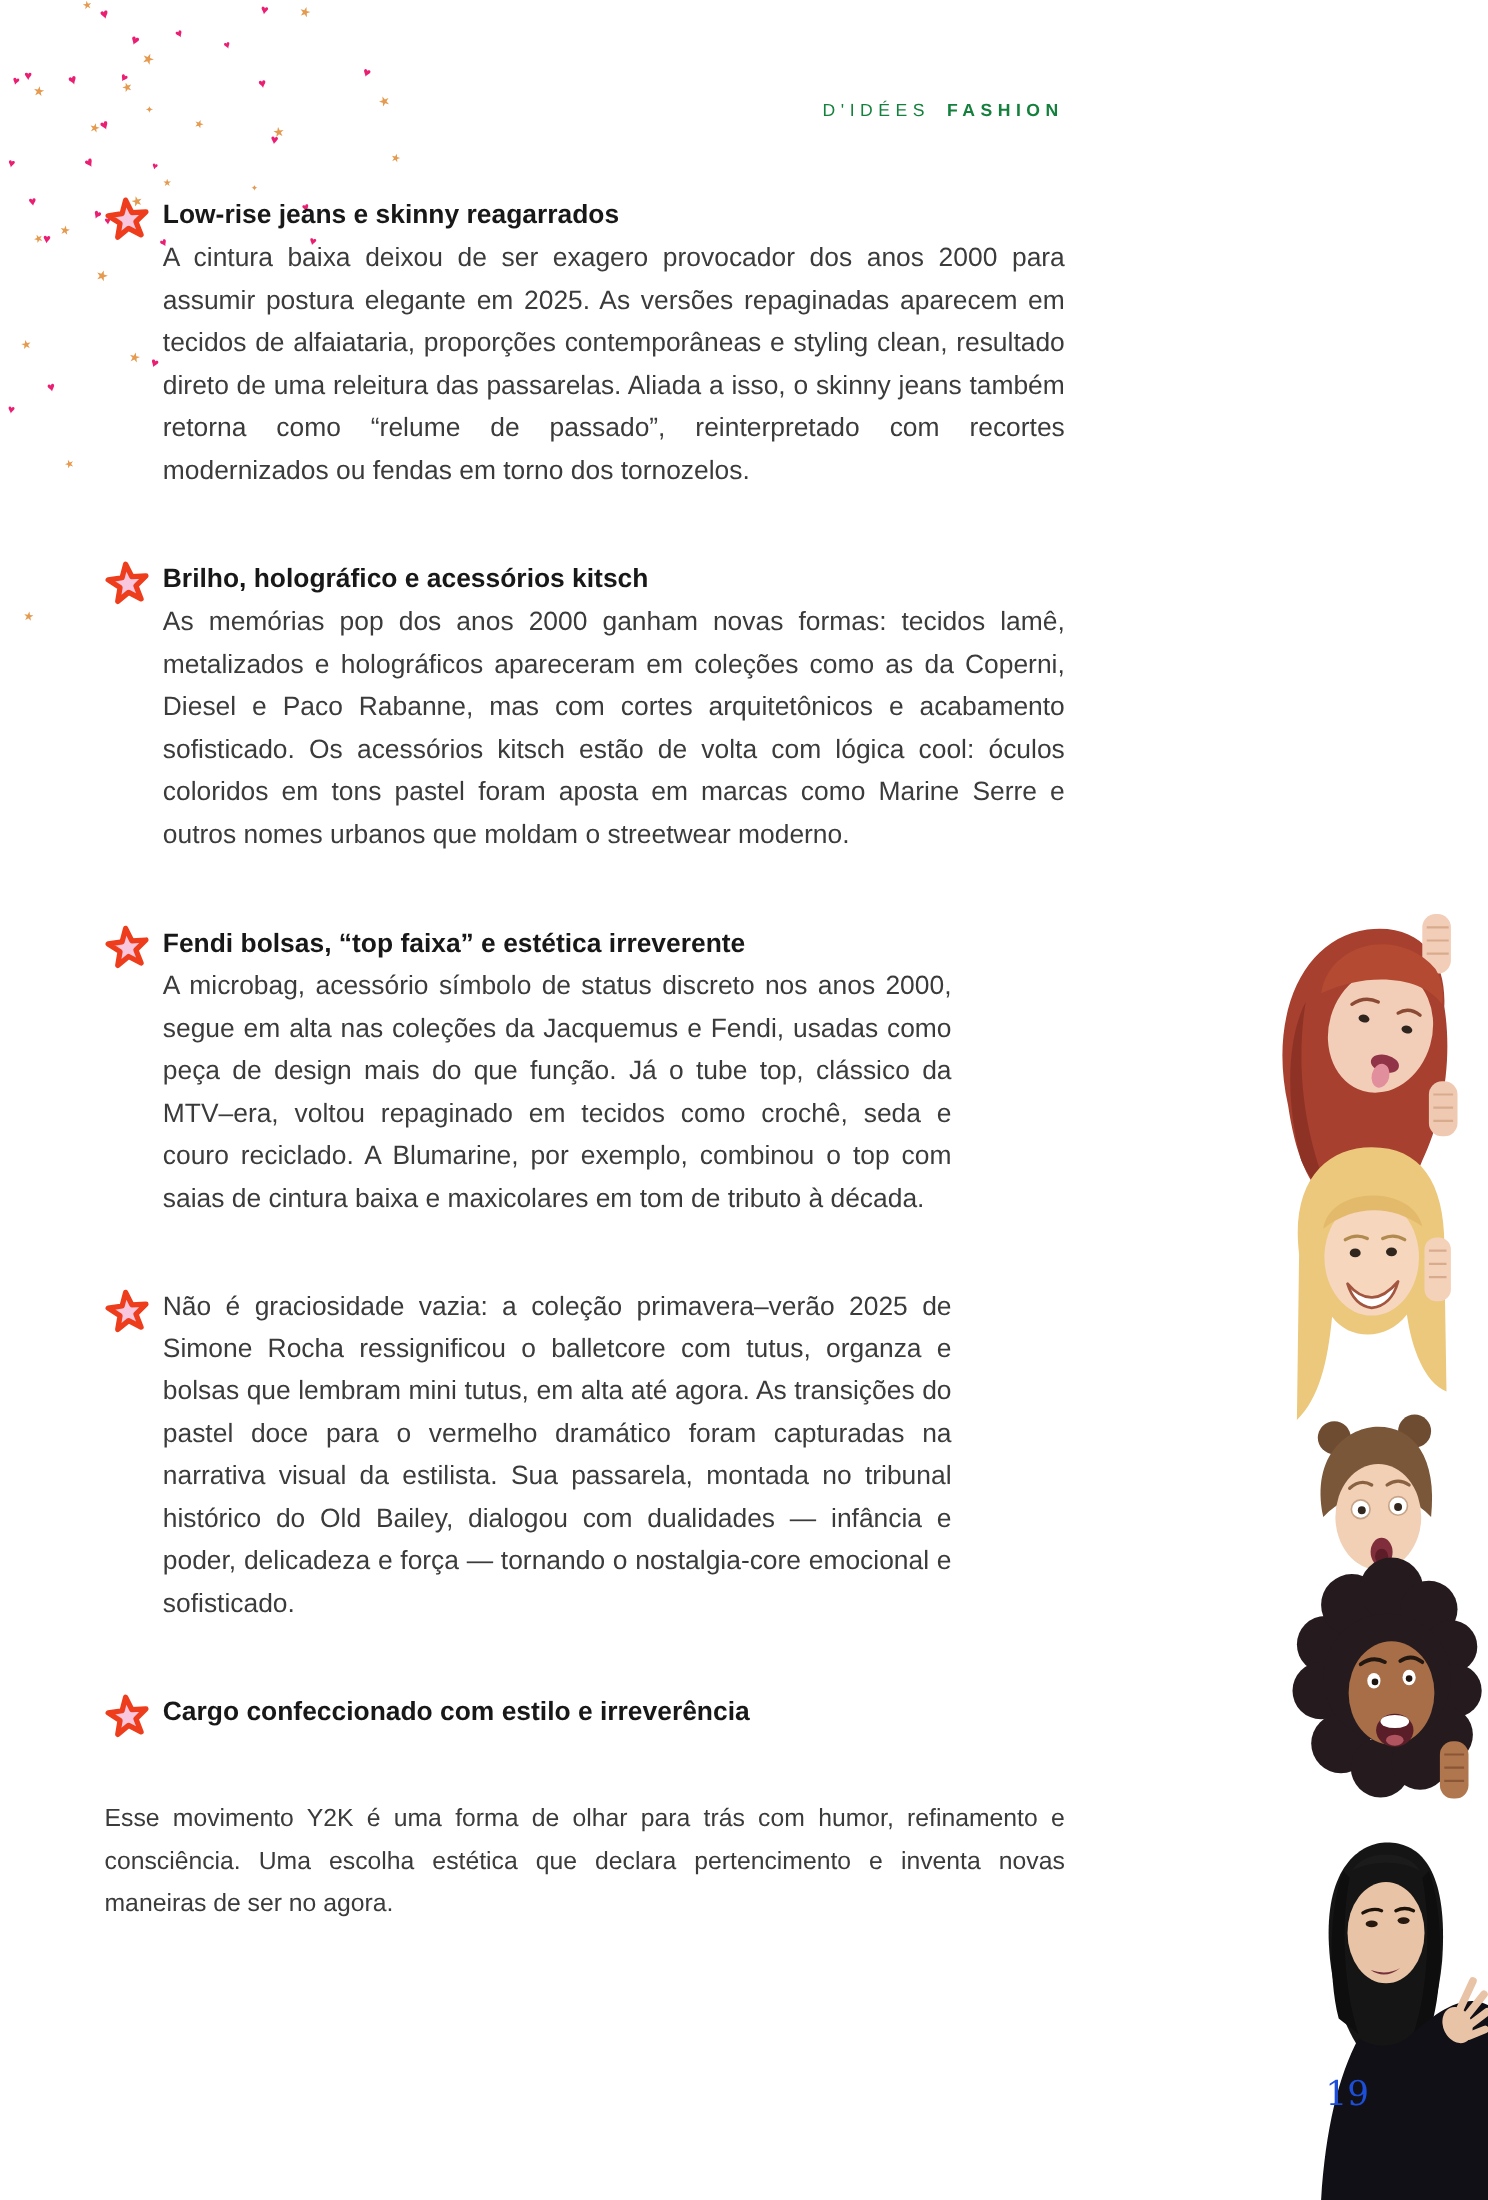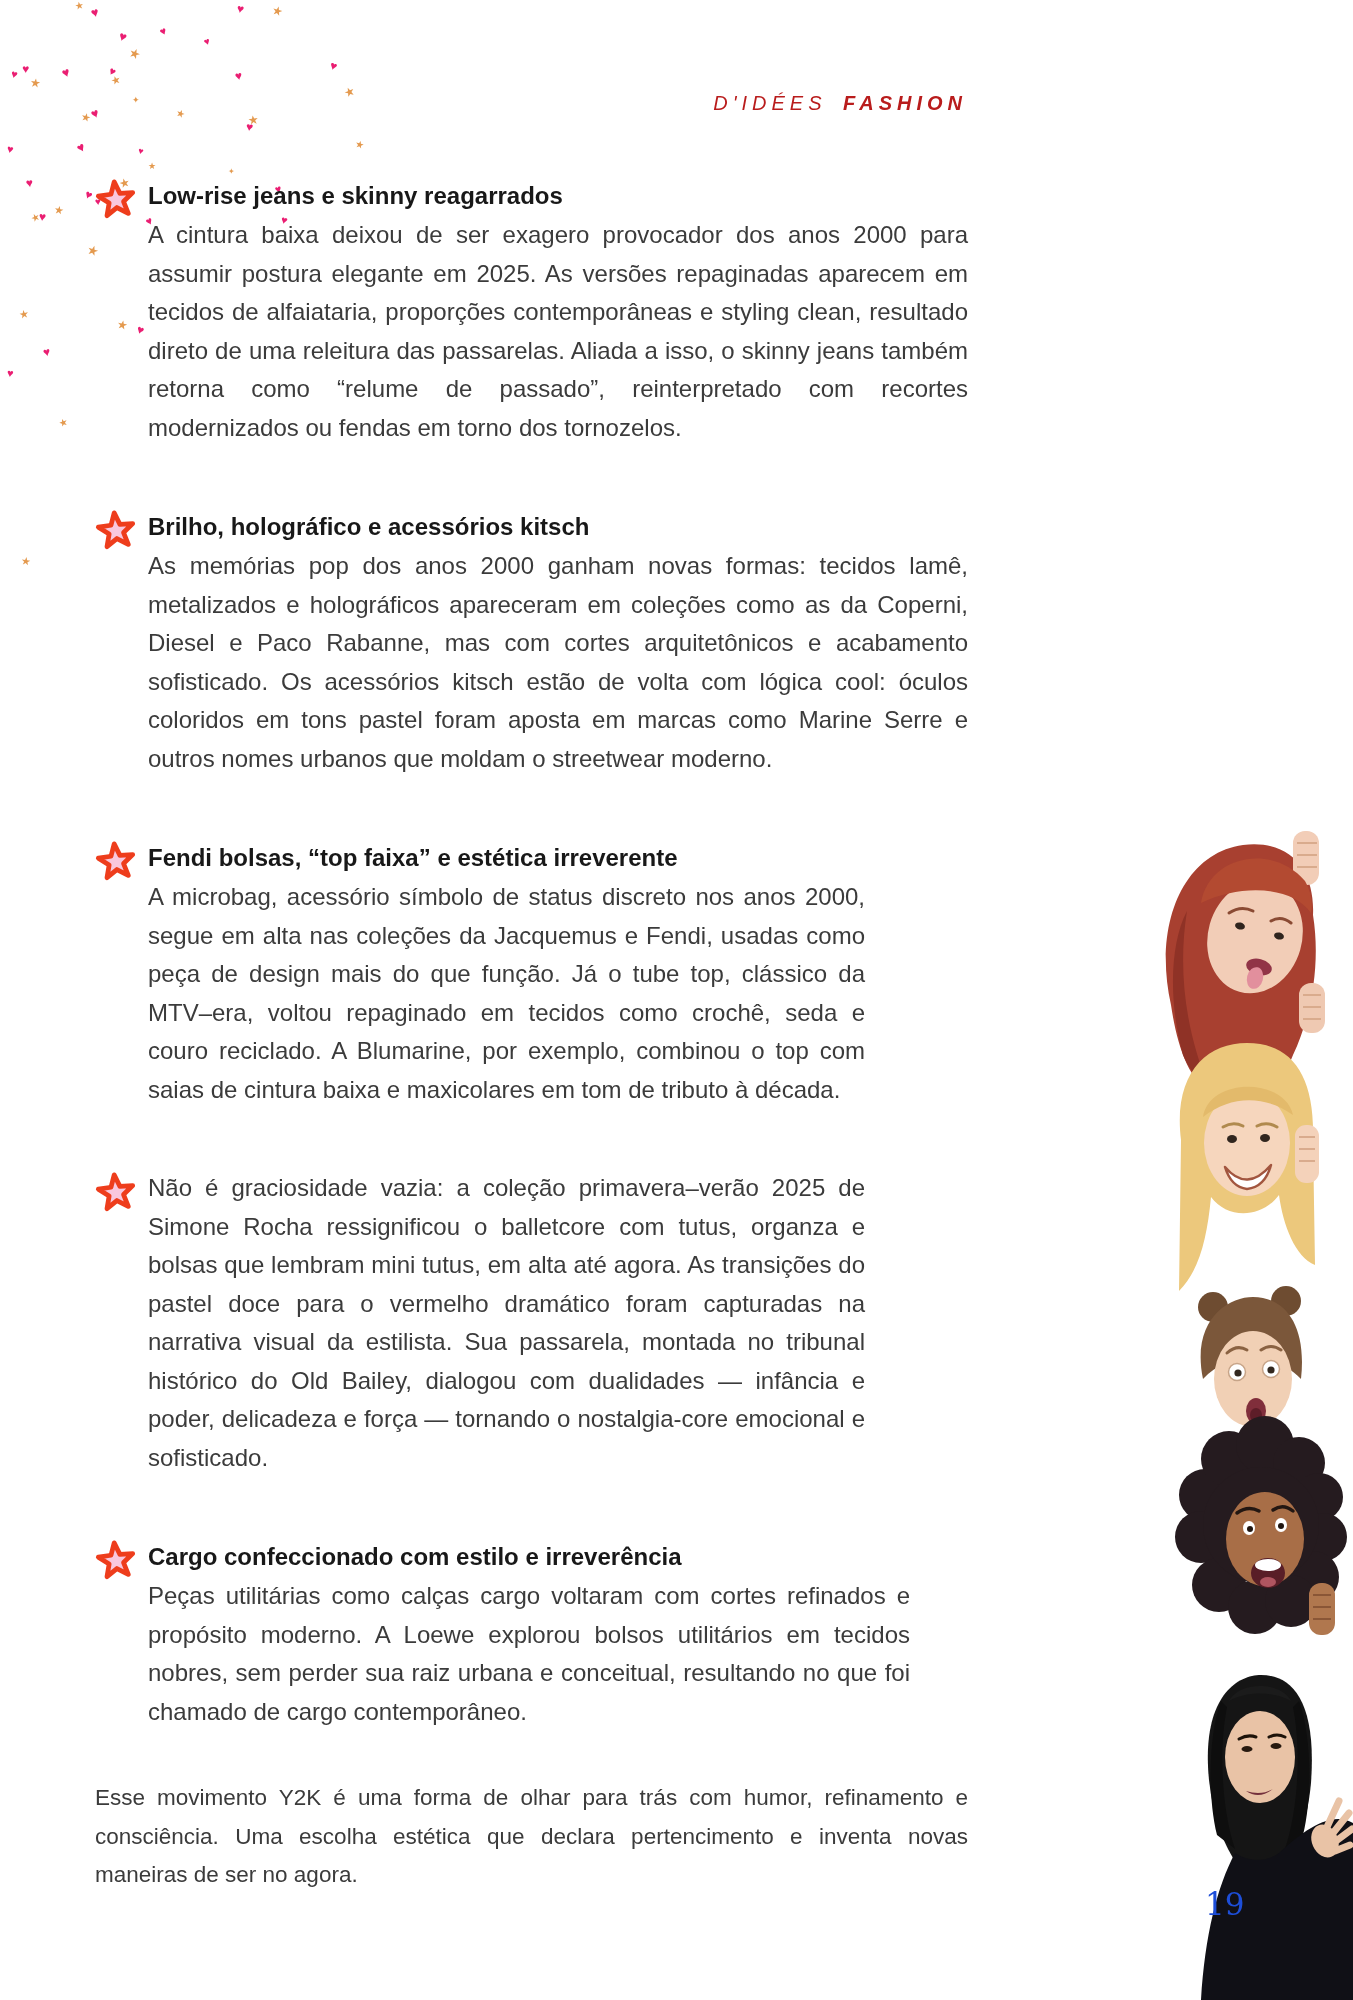--- a/index.html
+++ b/index.html
@@ -1,21 +1,21 @@
 <!DOCTYPE html>
 <html><head>
 <meta charset="utf-8">
 <style>
   html,body{margin:0;padding:0;background:#ffffff;}
   .page{position:relative;width:1353px;height:2000px;background:#ffffff;overflow:hidden;
         font-family:"Liberation Sans",sans-serif;}
 
   
-  .brand{position:absolute;top:92px;right:386px;font-size:20px;letter-spacing:5px;
-         color:#b91c1c;white-space:nowrap;font-style:italic;}
+  .brand{position:absolute;top:92px;right:386px;font-size:16px;letter-spacing:5px;
+         color:#15803d;white-space:nowrap;}
   .brand .light{font-weight:400;}
   .brand .bold{font-weight:700;margin-left:6px;}
 
   
   .main{position:absolute;left:95px;top:176px;}
   .section{display:flex;margin-bottom:60px;}
   .section.tight{margin-bottom:48px;}
   .bullet{flex:0 0 53px;width:53px;padding-top:2px;}
   .bullet svg{transform:rotate(-6deg);}
   .sec-title{margin:0;font-size:24px;line-height:40px;font-weight:700;color:#181818;}
@@ -145,21 +145,20 @@
     </div>
 
     <div class="section w-s5 tight">
       <div class="bullet">
         <svg width="42" height="42" viewBox="0 0 44 44">
           <polygon points="22,4 26.7,16.5 40.1,17.1 29.6,25.5 33.2,38.4 22,31 10.8,38.4 14.4,25.5 3.9,17.1 17.3,16.5" fill="#f9c7dd" stroke="#ee3d1c" stroke-width="5" stroke-linejoin="round"></polygon>
         </svg>
       </div>
       <div class="text">
         <h3 class="sec-title">Cargo confeccionado com estilo e irreverência</h3>
-        <p class="sec-body">Peças utilitárias como calças cargo voltaram com cortes refinados e propósito moderno. A Loewe explorou bolsos utilitários em tecidos nobres, sem perder sua raiz urbana e conceitual, resultando no que foi chamado de cargo contemporâneo.</p>
       </div>
     </div>
 
     <p class="closing">Esse movimento Y2K é uma forma de olhar para trás com humor, refinamento e consciência. Uma escolha estética que declara pertencimento e inventa novas maneiras de ser no agora.</p>
   </div>
 
   <svg class="faces" viewBox="0 0 210 1205">
 
     <g>
       <path d="M28 210 C 10 130 40 58 100 50 C 150 44 172 78 170 120 C 178 170 168 222 150 260 C 135 300 95 315 70 300 C 45 285 34 250 28 210 Z" fill="#a84030"></path>

